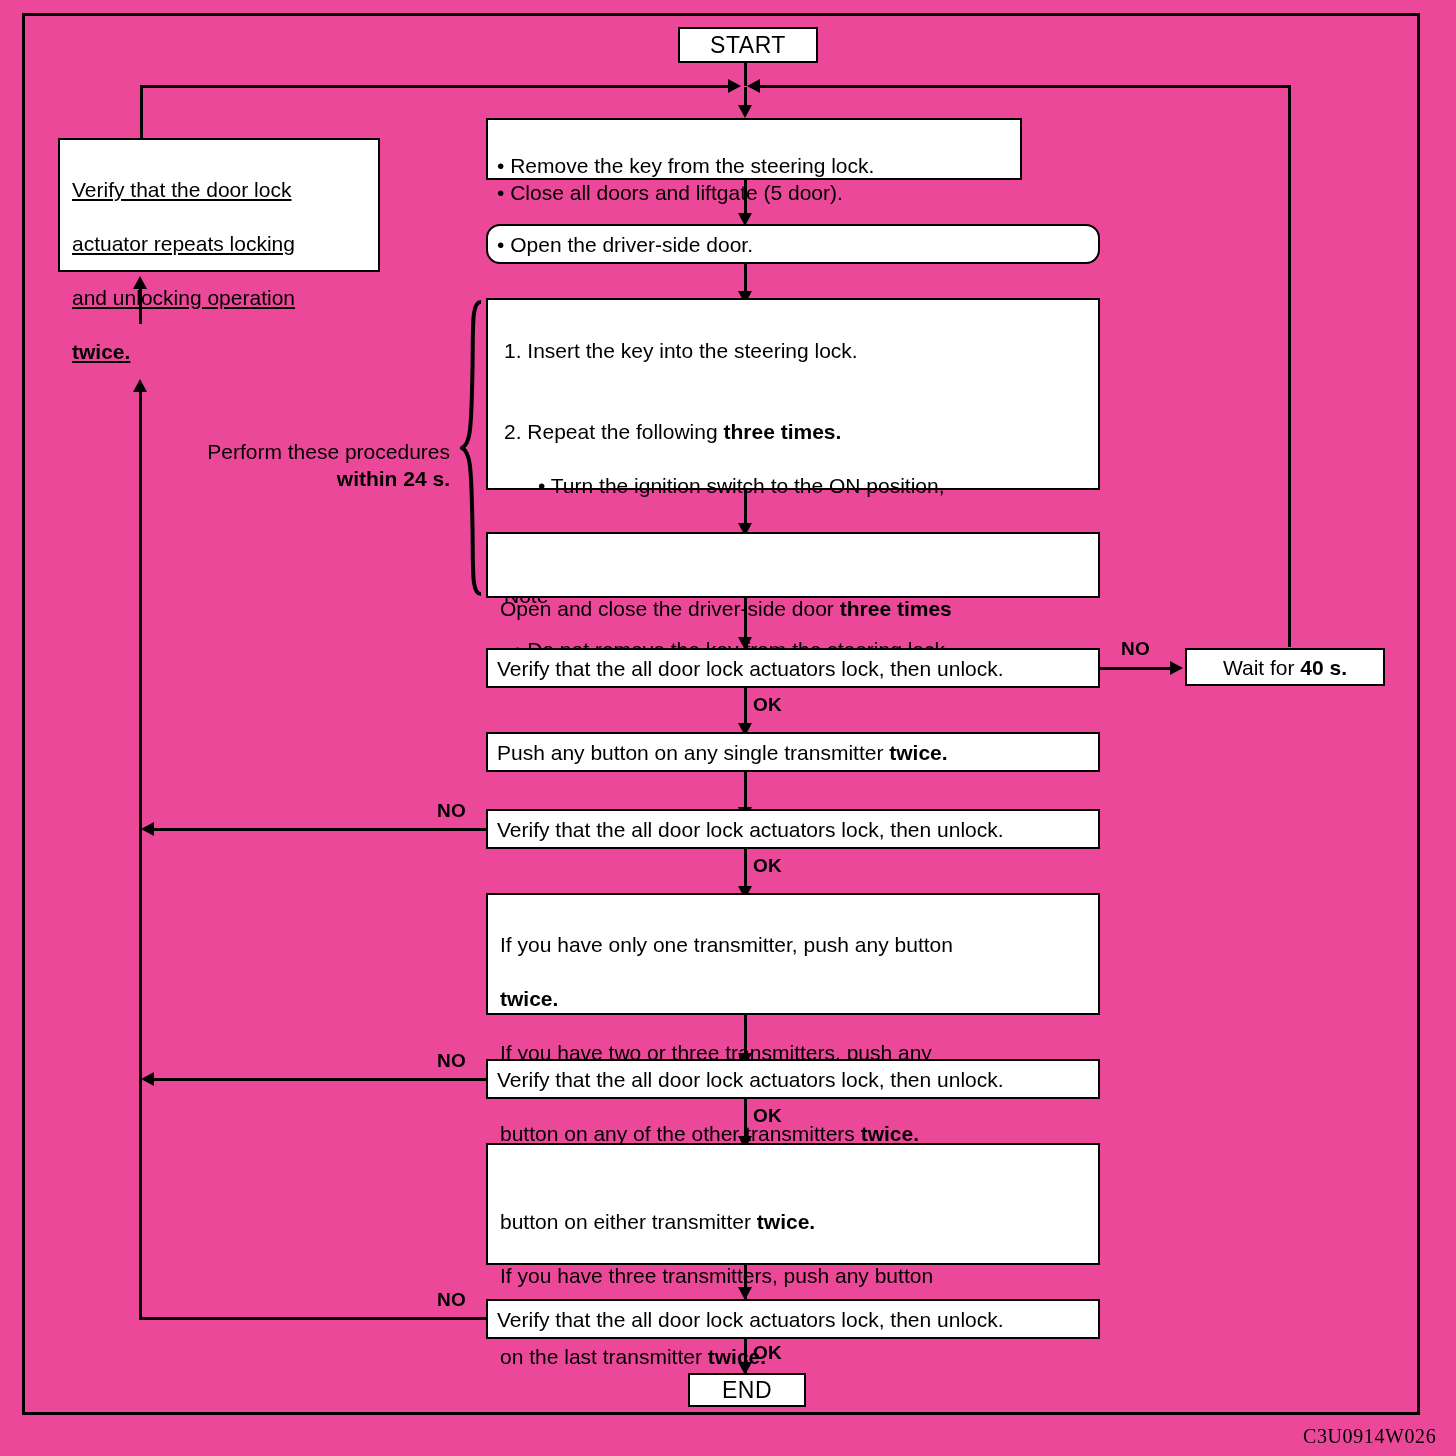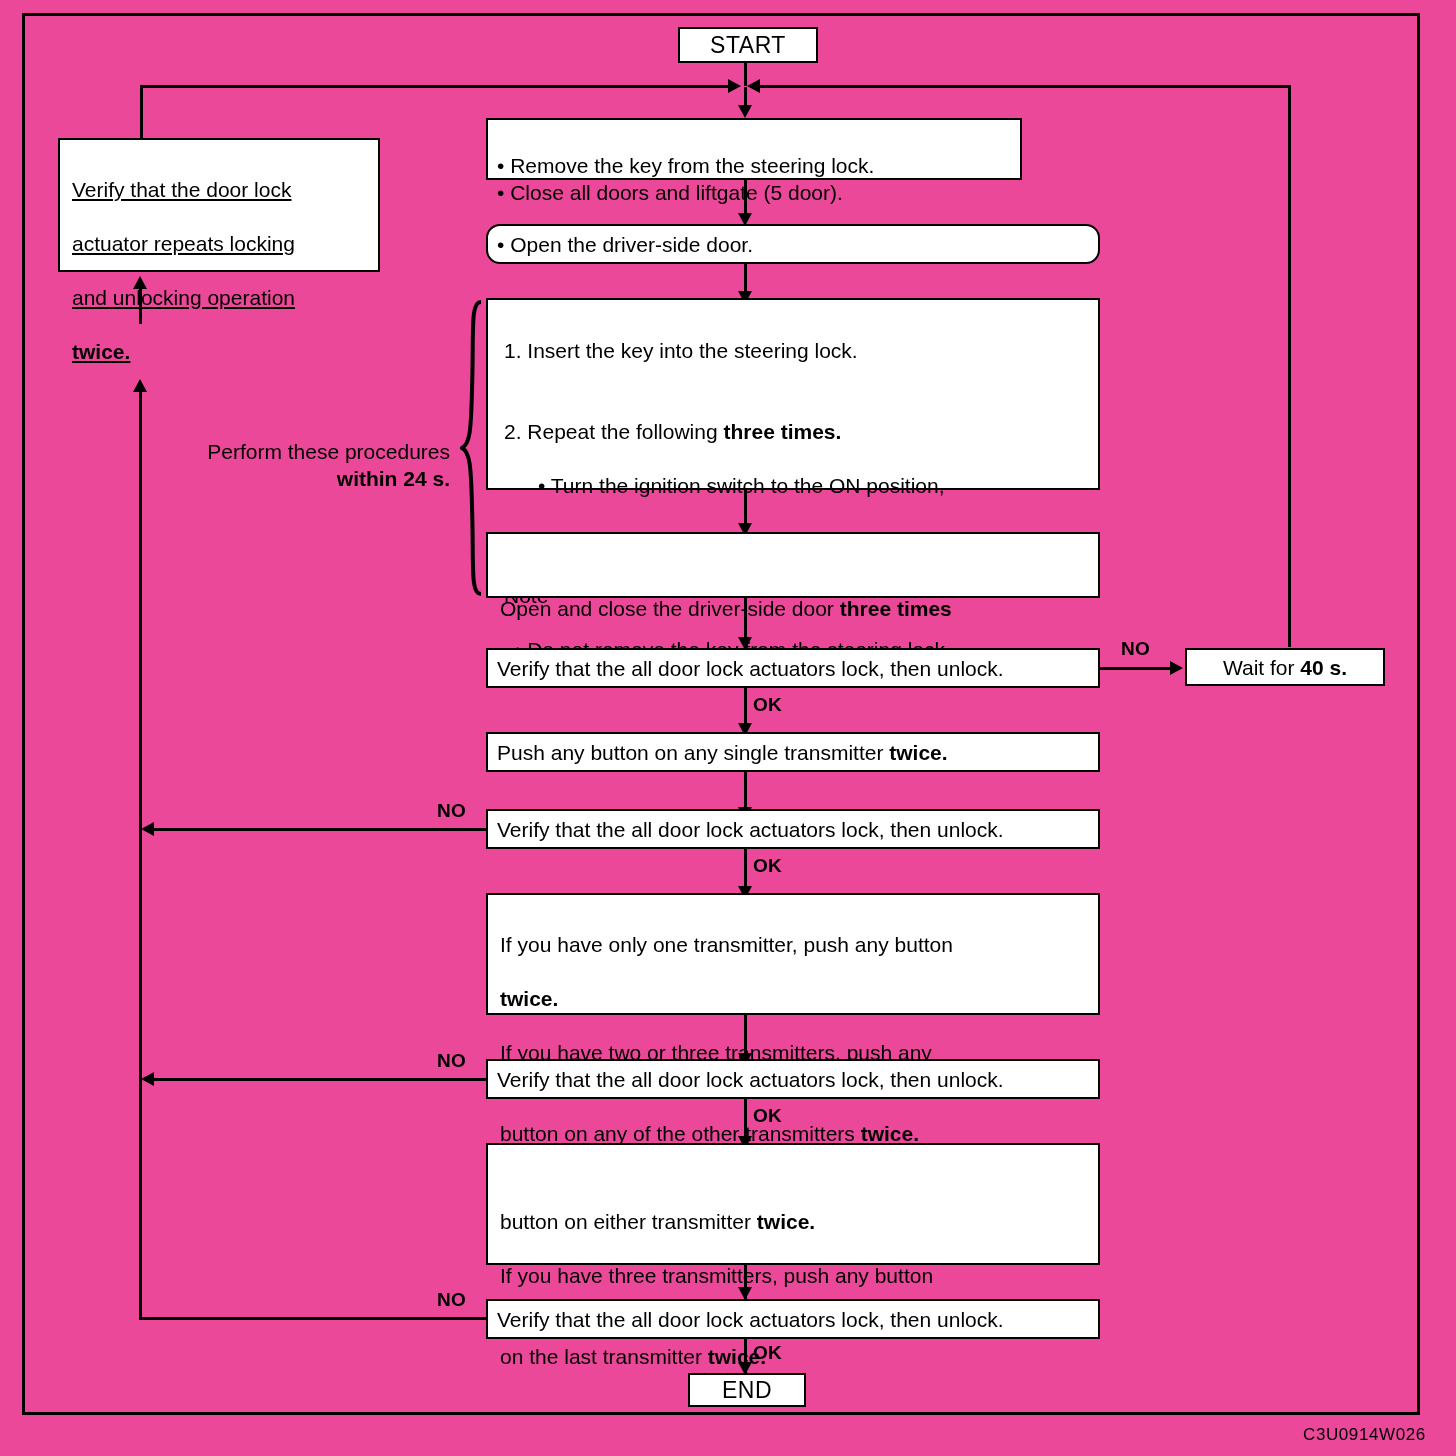--- a/index.html
+++ b/index.html
@@ -15,21 +15,21 @@
   .vl{width:2.5px;}
   .lbl{position:absolute;font-size:19px;font-weight:bold;letter-spacing:.3px;}
   .note{position:absolute;font-size:21px;line-height:27px;text-align:right;}
   .arrow{position:absolute;width:0;height:0;}
   .ar-down{border-left:7px solid transparent;border-right:7px solid transparent;border-top:13px solid #000;}
   .ar-up{border-left:7px solid transparent;border-right:7px solid transparent;border-bottom:13px solid #000;}
   .ar-left{border-top:7px solid transparent;border-bottom:7px solid transparent;border-right:13px solid #000;}
   .ar-right{border-top:7px solid transparent;border-bottom:7px solid transparent;border-left:13px solid #000;}
   .brace{position:absolute;font-size:0;}
   .brace svg{display:block;}
-  .code{position:absolute;font-size:17px;letter-spacing:.6px;}
+  .code{position:absolute;font-size:20px;letter-spacing:.6px;font-family:Liberation Serif, serif;}
   b{font-weight:bold;}
 </style>
 </head>
 <body>
 
 <div id="stage">
 
   <div id="frame"></div>
 
   <div class="box center term" style="left:678px;top:27px;width:140px;height:36px;">

